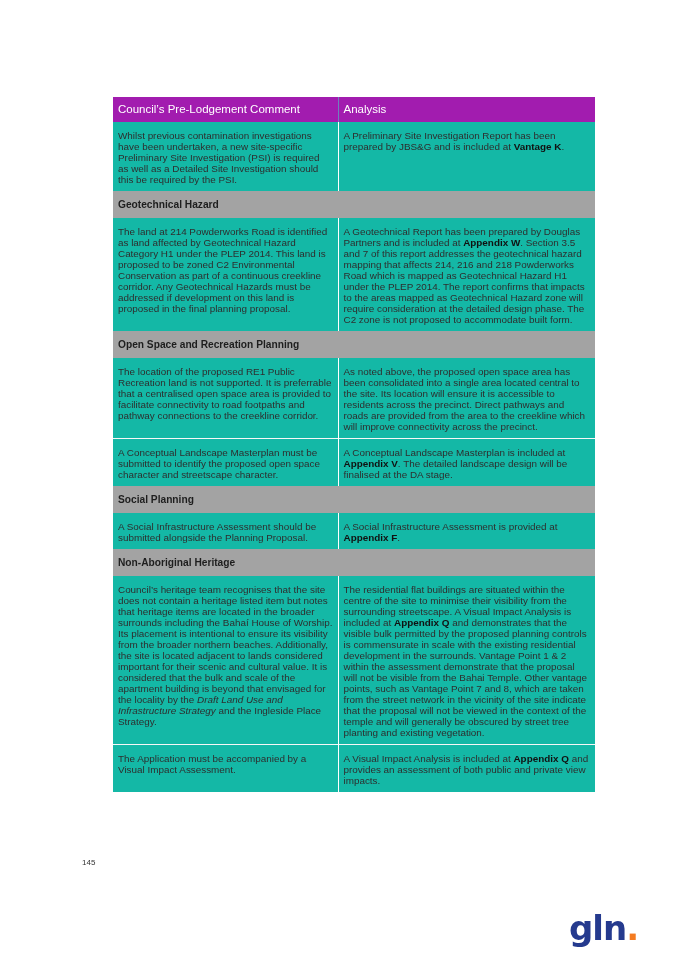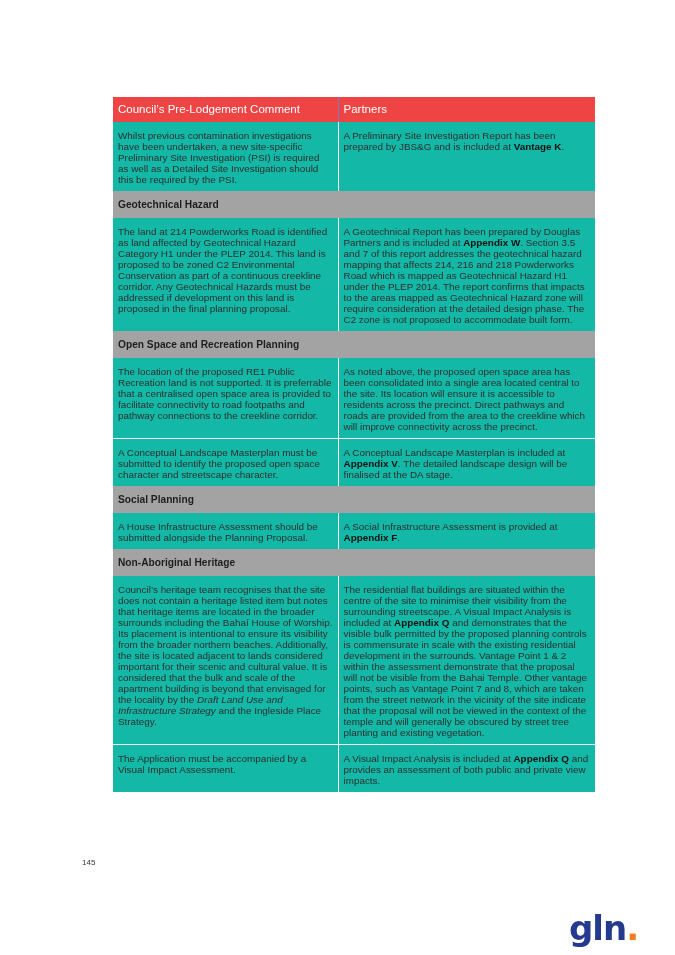--- a/index.html
+++ b/index.html
@@ -2,21 +2,21 @@
 <html><head>
 <meta charset="utf-8">
 <style>
   html, body { margin: 0; padding: 0; background: #ffffff; }
   body { width: 675px; height: 955px; position: relative; overflow: hidden;
          font-family: "Liberation Sans", "DejaVu Sans", sans-serif; color: #2b2b2b; }
   .page { position: absolute; left: 0; top: 0; width: 675px; height: 955px; background: #fff; }
   table.cmp { position: absolute; left: 113px; top: 97px; width: 482px; border-collapse: collapse; table-layout: fixed; }
   table.cmp col.c1 { width: 225px; }
   table.cmp col.c2 { width: 257px; }
-  th { background: #ef4444; color: #ffffff; font-weight: normal; text-align: left;
+  th { background: #a21caf; color: #ffffff; font-weight: normal; text-align: left;
        font-size: 11.5px; padding: 5px 5px 5px 5px; height: 15px; line-height: 15px; }
   th.c2h { border-left: 1px solid #6f7fbd; }
   td { vertical-align: top; font-size: 9.9px; line-height: 11px; padding: 8px 5px 6px 5px;
        background: #14b8a6; color: #2e2e2e; }
   td.r { border-left: 1px solid #ffffff; }
   tr.data + tr.data td { border-top: 1px solid #f7f7f7; }
   tr.section td { background: #a3a3a3; font-weight: bold; color: #1e1e1e; font-size: 10.2px;
                   padding: 8px 5px 7px 5px; line-height: 12px; }
   .b { font-weight: bold; color: #111; }
   .i { font-style: italic; text-align: center; }
@@ -31,21 +31,21 @@
 
 <div class="page">
   <table class="cmp">
     <colgroup>
         <col class="c1">
         <col class="c2">
       </colgroup>
     <thead>
       <tr>
         <th>Council’s Pre-Lodgement Comment</th>
-        <th class="c2h">Partners</th>
+        <th class="c2h">Analysis</th>
       </tr>
     </thead>
     <tbody>
 
       <tr class="data">
         <td>Whilst previous contamination investigations have been undertaken, a new site-specific Preliminary Site Investigation (PSI) is required as well as a Detailed Site Investigation should this be required by the PSI.</td>
         <td class="r"><span>A Preliminary Site Investigation Report has been prepared by JBS&amp;G and is included at </span><span class="b">Vantage K</span><span>.</span></td>
       </tr>
 
       <tr class="section">
@@ -69,21 +69,21 @@
       <tr class="data">
         <td>A Conceptual Landscape Masterplan must be submitted to identify the proposed open space character and streetscape character.</td>
         <td class="r"><span>A Conceptual Landscape Masterplan is included at </span><span class="b">Appendix V</span><span>. The detailed landscape design will be finalised at the DA stage.</span></td>
       </tr>
 
       <tr class="section">
         <td colspan="2">Social Planning</td>
       </tr>
 
       <tr class="data">
-        <td>A House Infrastructure Assessment should be submitted alongside the Planning Proposal.</td>
+        <td>A Social Infrastructure Assessment should be submitted alongside the Planning Proposal.</td>
         <td class="r"><span>A Social Infrastructure Assessment is provided at </span><span class="b">Appendix F</span><span>.</span></td>
       </tr>
 
       <tr class="section">
         <td colspan="2">Non-Aboriginal Heritage</td>
       </tr>
 
       <tr class="data">
         <td><span>Council’s heritage team recognises that the site does not contain a heritage listed item but notes that heritage items are located in the broader surrounds including the Bahaí House of Worship. Its placement is intentional to ensure its visibility from the broader northern beaches. Additionally, the site is located adjacent to lands considered important for their scenic and cultural value. It is considered that the bulk and scale of the apartment building is beyond that envisaged for the locality by the </span><span class="i">Draft Land Use and Infrastructure Strategy</span><span> and the Ingleside Place Strategy.</span></td>
         <td class="r"><span>The residential flat buildings are situated within the centre of the site to minimise their visibility from the surrounding streetscape. A Visual Impact Analysis is included at </span><span class="b">Appendix Q</span><span> and demonstrates that the visible bulk permitted by the proposed planning controls is commensurate in scale with the existing residential development in the surrounds. Vantage Point 1 &amp; 2 within the assessment demonstrate that the proposal will not be visible from the Bahai Temple. Other vantage points, such as Vantage Point 7 and 8, which are taken from the street network in the vicinity of the site indicate that the proposal will not be viewed in the context of the temple and will generally be obscured by street tree planting and existing vegetation.</span></td>

